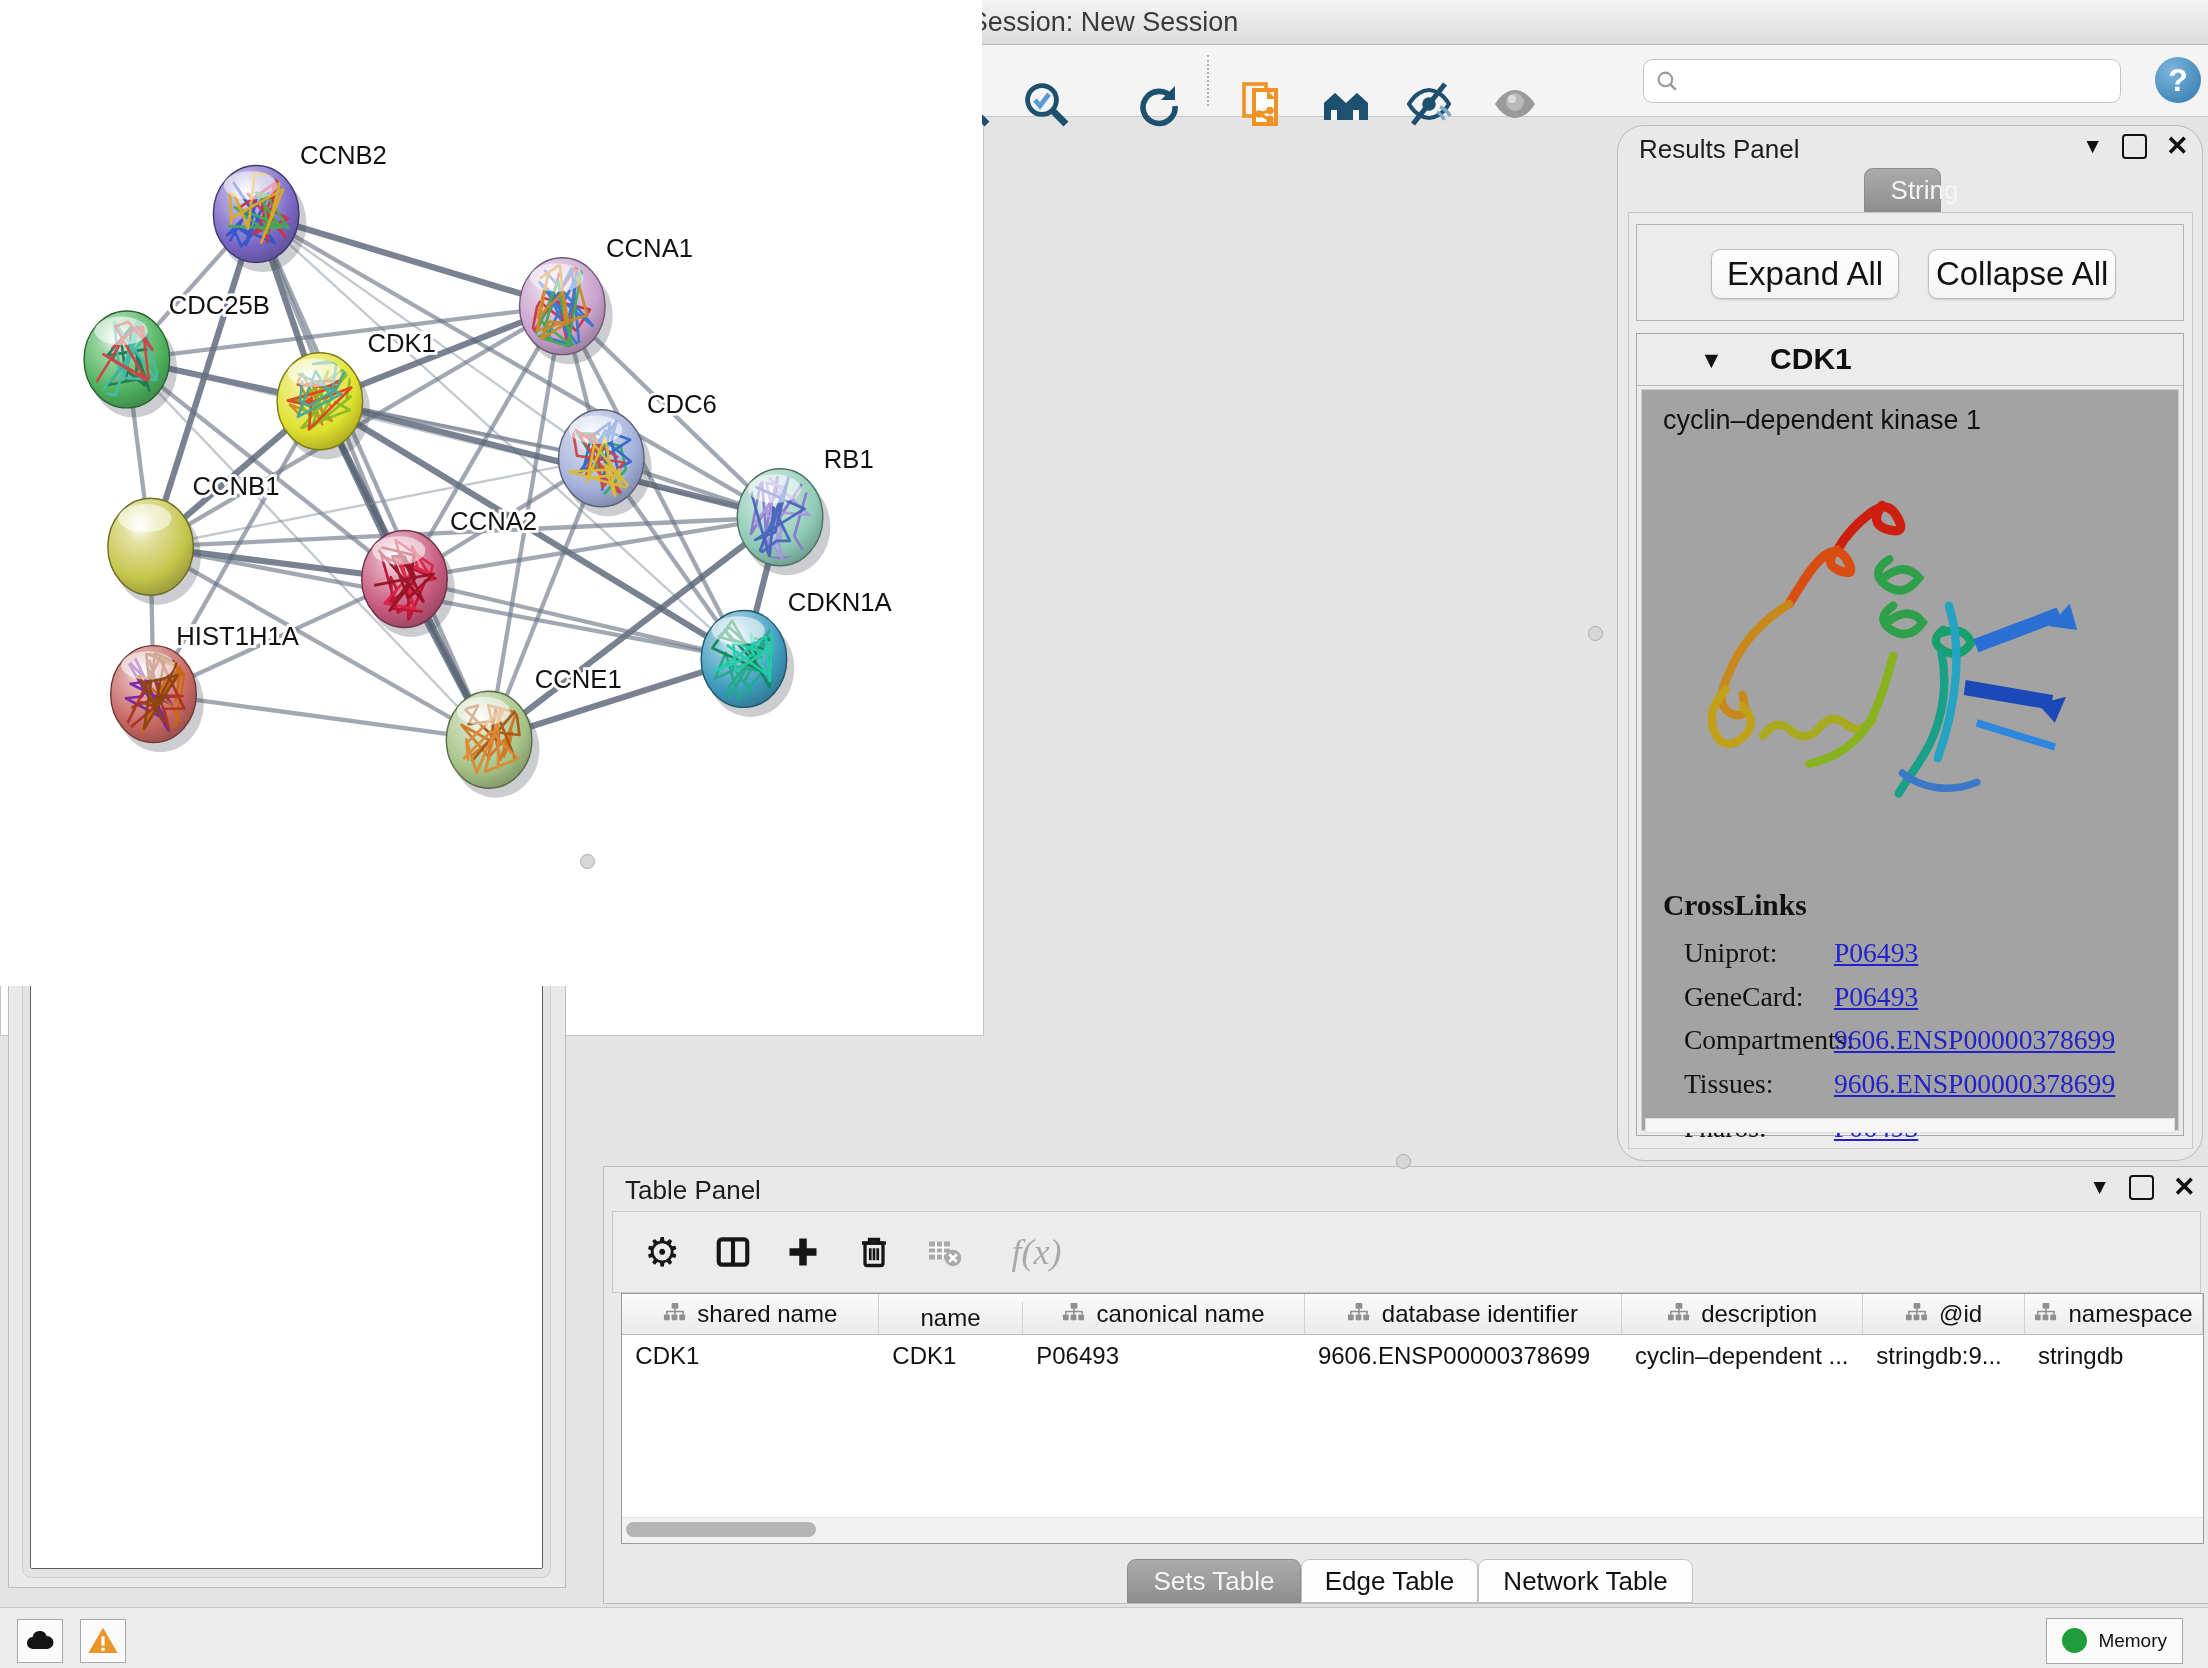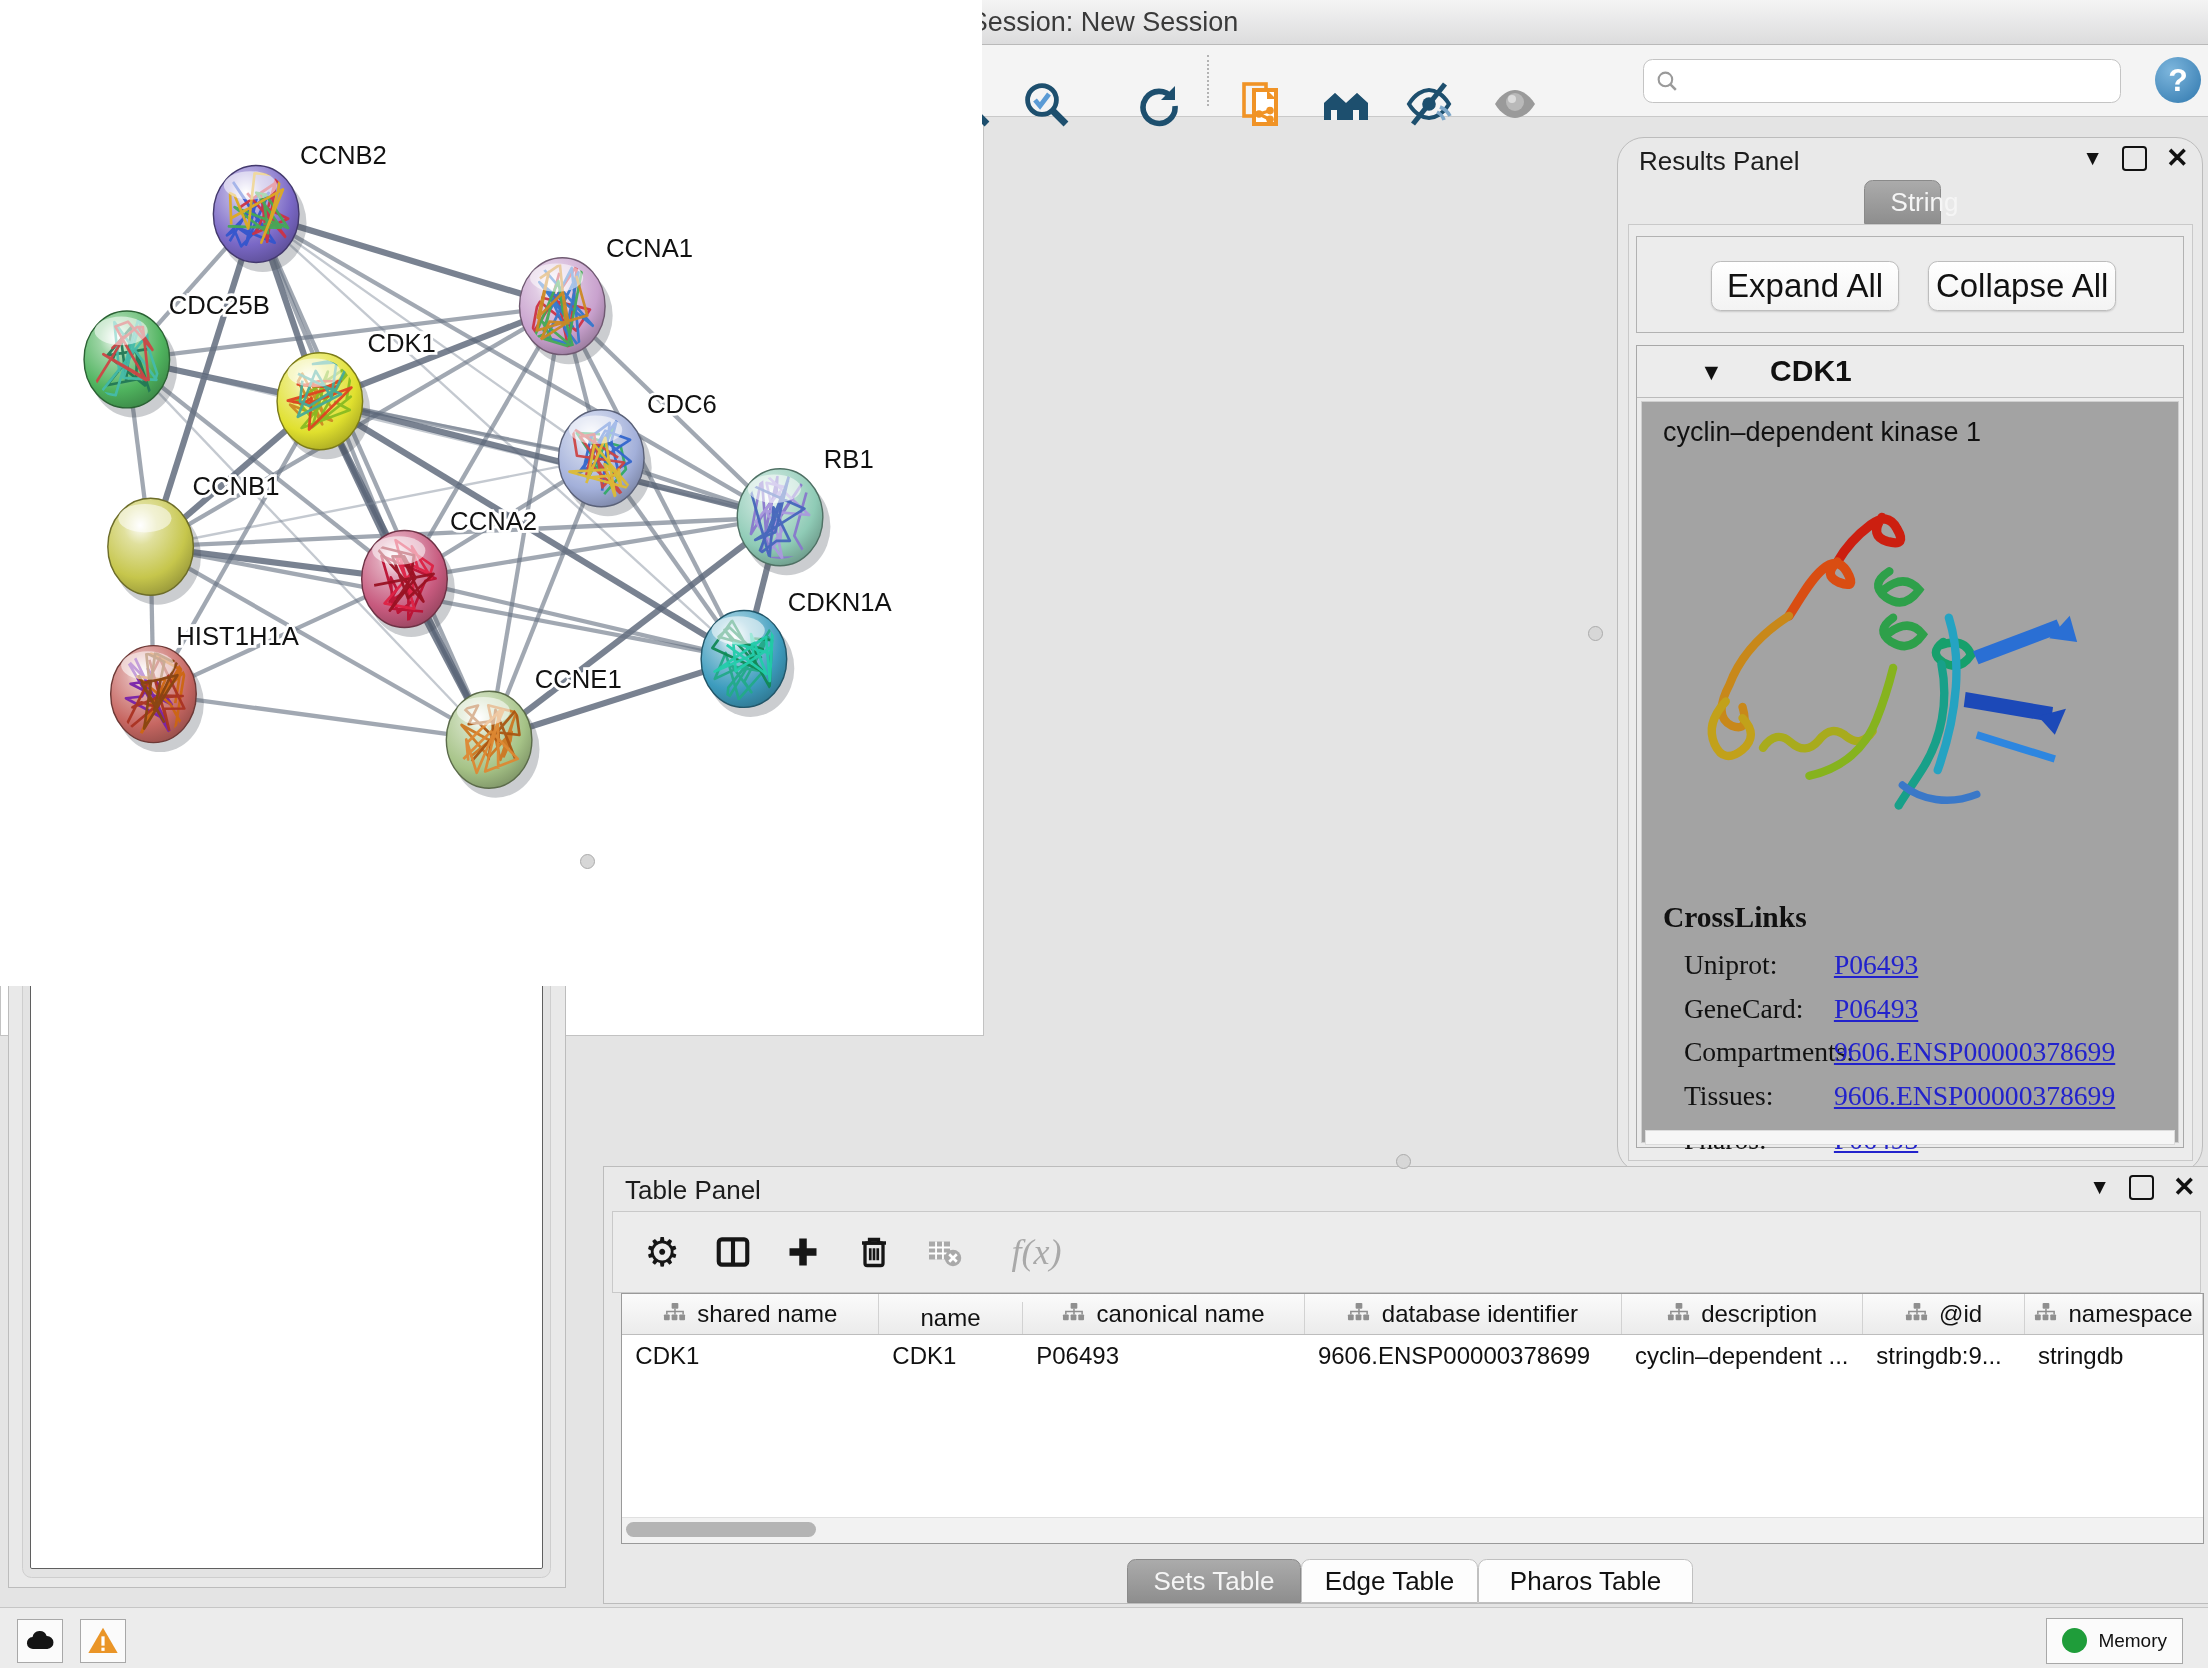--- a/index.html
+++ b/index.html
@@ -68,21 +68,21 @@
   #net-canvas{position:absolute;left:0;top:0;width:982px;height:986px;background:#fff;}
   #net-status{position:absolute;left:0;bottom:0;width:982px;height:48px;background:#f0f0f0;
     border-top:1px solid #c8c8c8;display:flex;align-items:center;}
   .ns-sep{width:0;height:34px;border-left:1px solid #cfcfcf;margin:0 15px;}
   #ns-title{font-size:26px;color:#333;}
   .ns-num{font-size:25px;color:#8f8f8f;margin:0 9.5px;}
   .nodelabel{font-size:27px;font-family:"Liberation Sans",sans-serif;fill:#111;
     paint-order:stroke;stroke:#ffffff;stroke-width:6px;}
 
   
-  #results-panel{left:1617px;top:137px;width:584px;height:1034px;border-radius:27px;}
+  #results-panel{left:1617px;top:125px;width:584px;height:1034px;border-radius:27px;}
   #rp-tab{left:246px;top:42px;width:77px;padding-left:44px;}
   #rp-group{position:absolute;left:9.5px;top:86px;right:9.5px;bottom:11.4px;
     background:#ececec;border:1px solid #c9c9c9;}
   #rp-btnbox{position:absolute;left:7.6px;top:11.4px;right:7.6px;height:95px;
     border:1px solid #b2b2b2;}
   .mac-btn{position:absolute;top:24px;height:48px;background:linear-gradient(#ffffff,#f3f3f3);
     border:1px solid #bdbdbd;border-radius:9.5px;font-size:33px;color:#111;
     display:flex;align-items:center;justify-content:center;box-shadow:0 1px 1.9px rgba(0,0,0,.15);}
   #rp-gene{position:absolute;left:7.6px;top:120px;right:7.6px;bottom:11.4px;
     border:1px solid #a8a8a8;background:#ececec;}
@@ -898,21 +898,21 @@
           <div id="tp-thumb"></div>
         </div>
   </div>
   <div class="tab sel tp-tab" style="left:523px;width:174px">
         <span>Sets Table</span>
       </div>
   <div class="tab tp-tab" style="left:697px;width:177px">
         <span>Edge Table</span>
       </div>
   <div class="tab tp-tab" style="left:874px;width:215px">
-        <span>Pharos Table</span>
+        <span>Network Table</span>
       </div>
 </div>
 
 <div id="bottom-bar">
   <div class="bb-btn" style="left:17px">
     <svg width="32" height="32" viewBox="0 0 24 24">
           <path d="M7 18a4.5 4.5 0 0 1-.6-9A5.5 5.5 0 0 1 17 8.3 4 4 0 0 1 17.5 18z" fill="#141414"></path>
         </svg>
   </div>
   <div class="bb-btn" style="left:80px">

